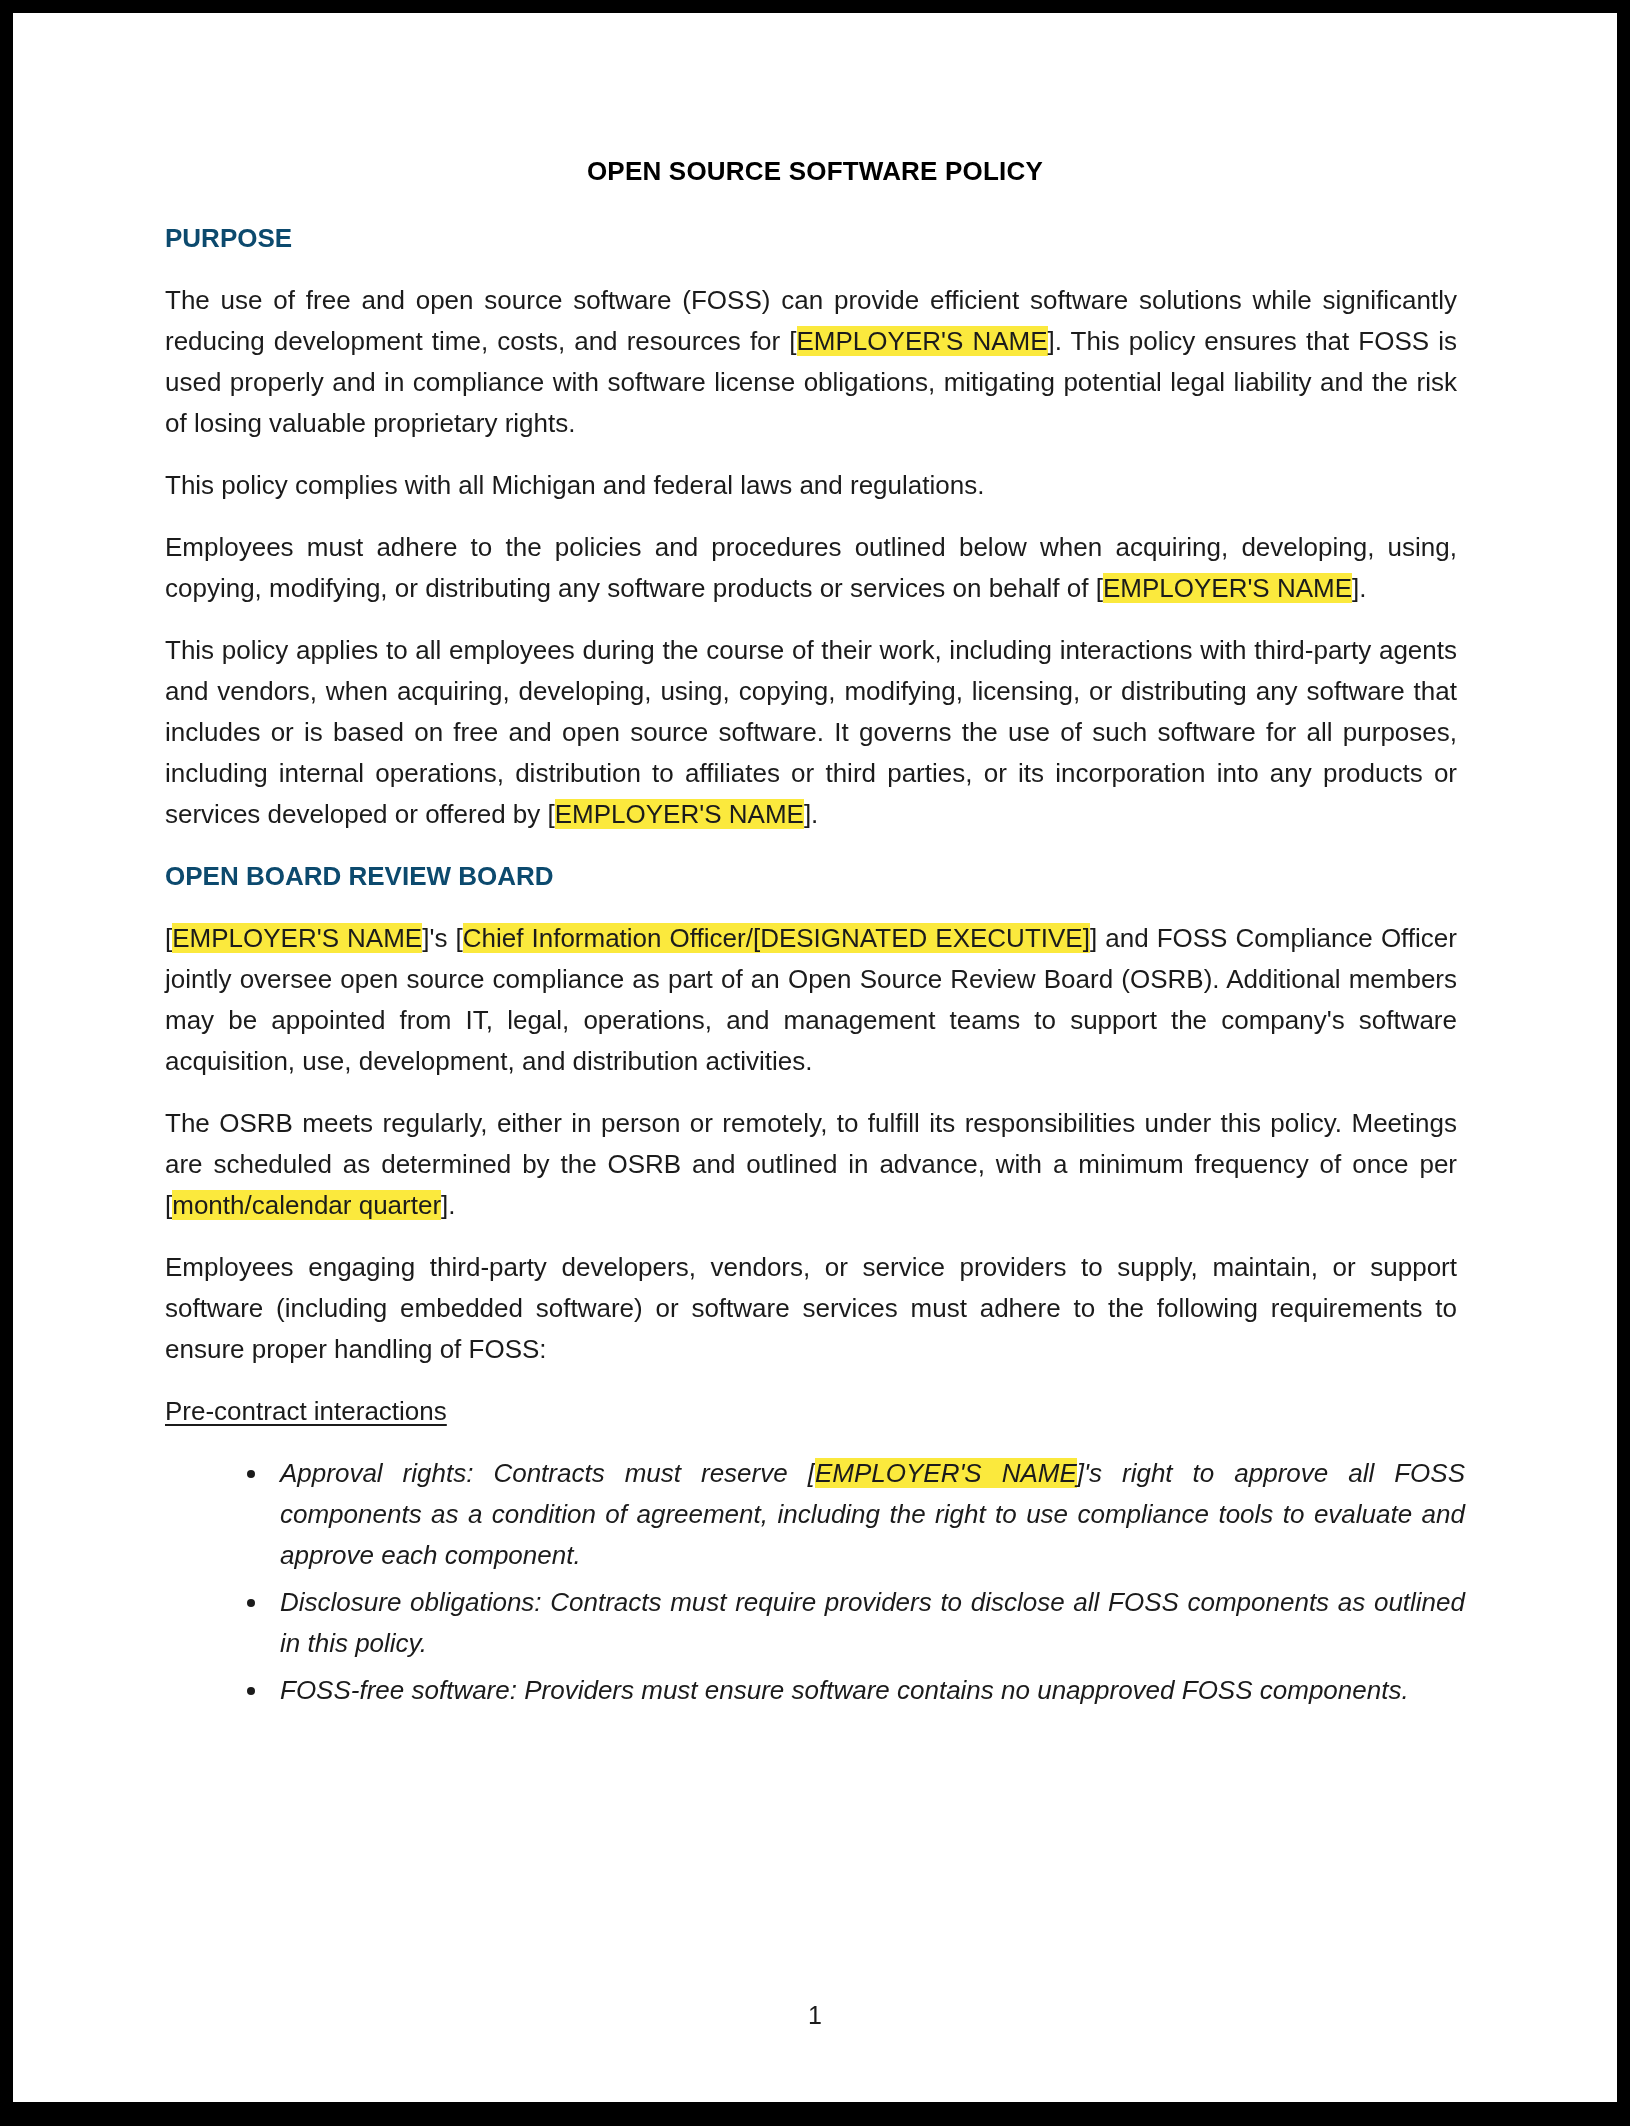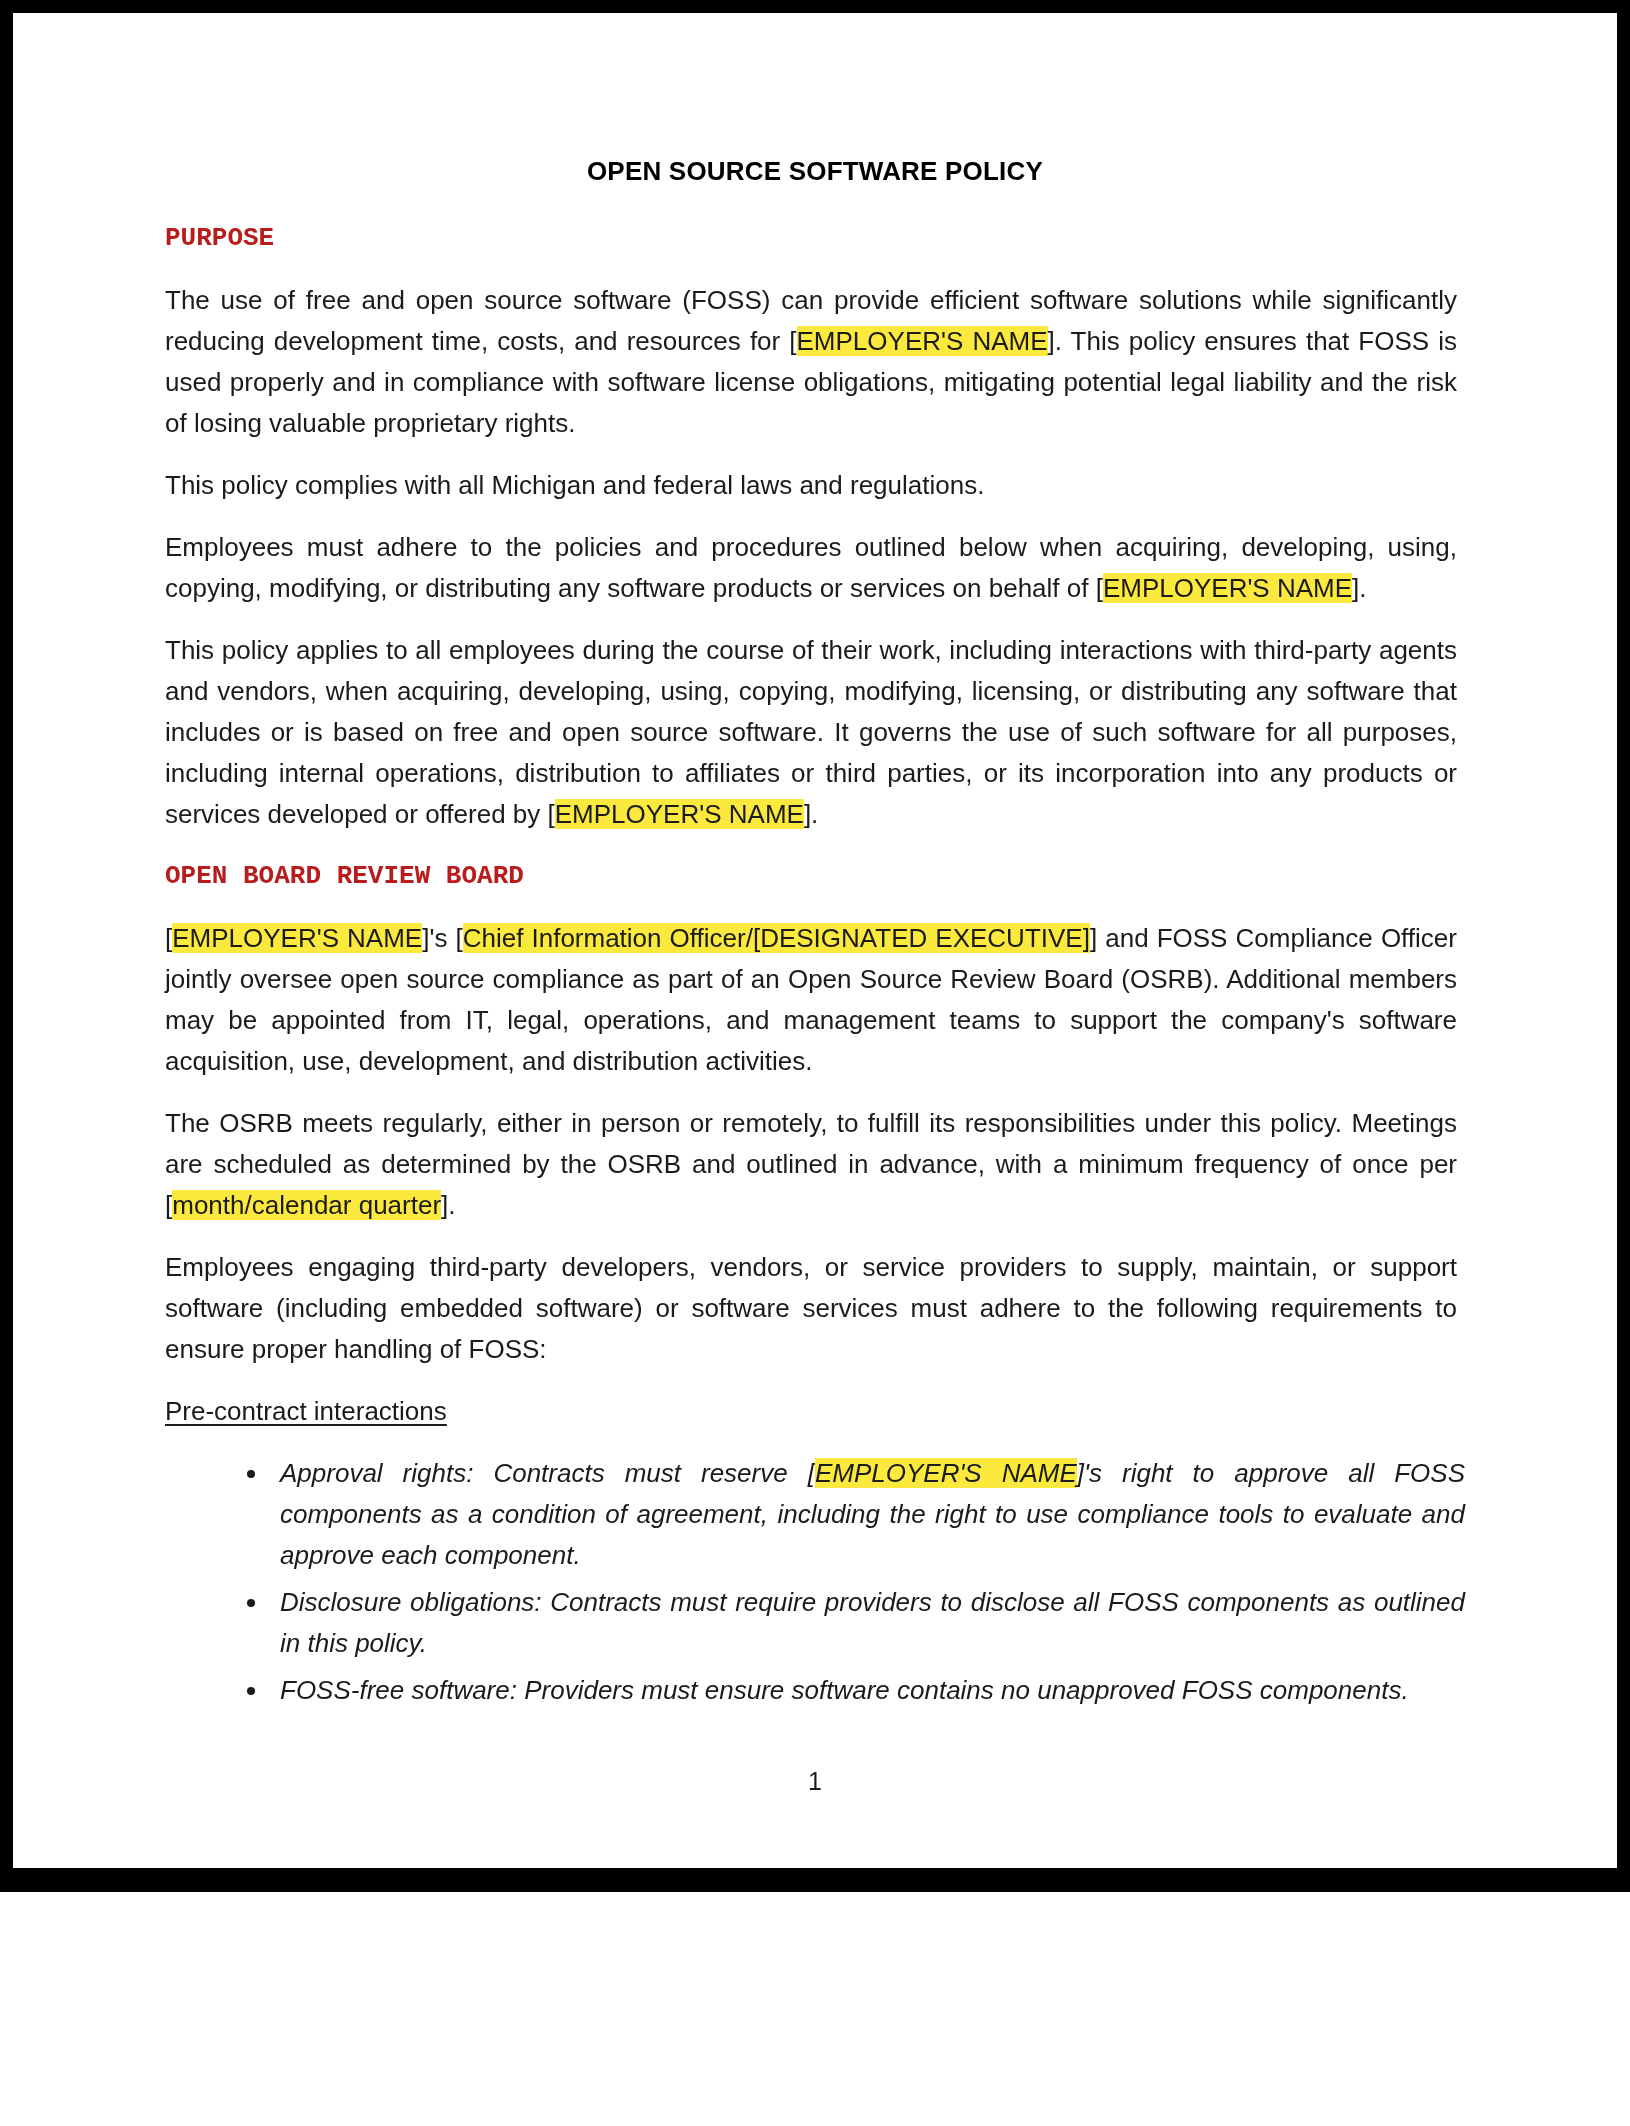--- a/index.html
+++ b/index.html
@@ -5,21 +5,21 @@
   * { margin: 0; padding: 0; box-sizing: border-box; }
   html, body { background: #ffffff; }
   body {
     width: 1630px;
     height: 2126px;
     font-family: "Liberation Sans", sans-serif;
     -webkit-font-smoothing: antialiased;
   }
   .frame {
     width: 1630px;
-    height: 1892px;
+    height: 2126px;
     background: #ffffff;
     border: 13px solid #000000;
     border-bottom-width: 24px;
     position: relative;
     overflow: hidden;
   }
   .page {
     position: relative;
     width: 100%;
     height: 100%;
@@ -32,23 +32,22 @@
   }
   .title {
     text-align: center;
     font-weight: 700;
     color: #000000;
     margin-bottom: 26px;
     letter-spacing: 0.2px;
   }
   .heading {
     font-weight: 700;
-    color: #b91c1c;
+    color: #0c4a6e;
     margin: 6px 0 21px 0;
-    font-family: Liberation Mono, monospace;
   }
   .subheading {
     text-decoration: underline;
     text-underline-offset: 4px;
     color: #1b1b1b;
     margin: 6px 0 21px 0;
   }
   p.para {
     text-align: justify;
     margin: 0 8px 21px 0;

